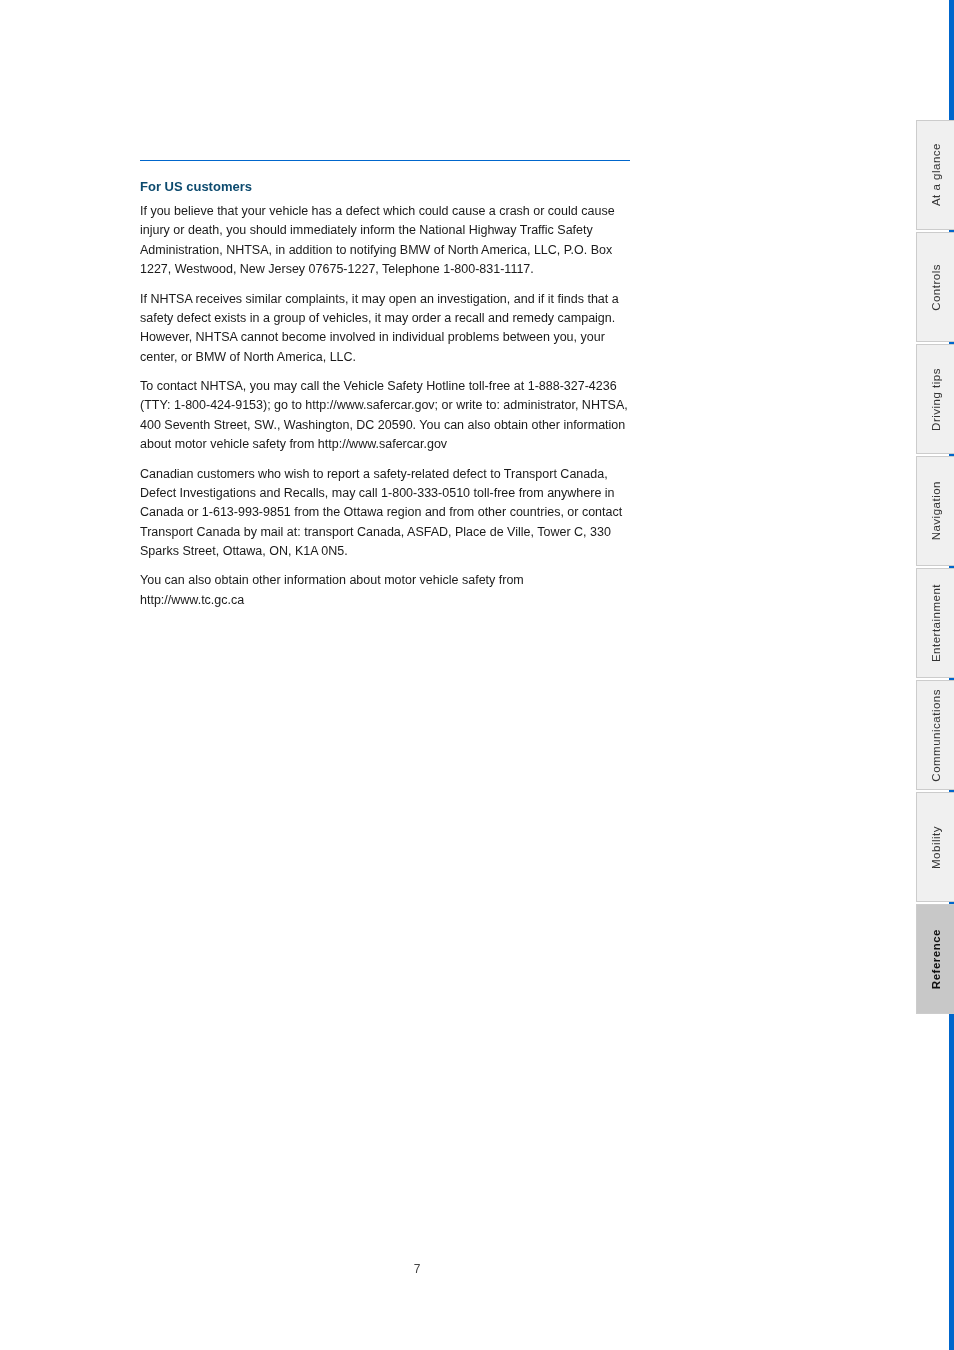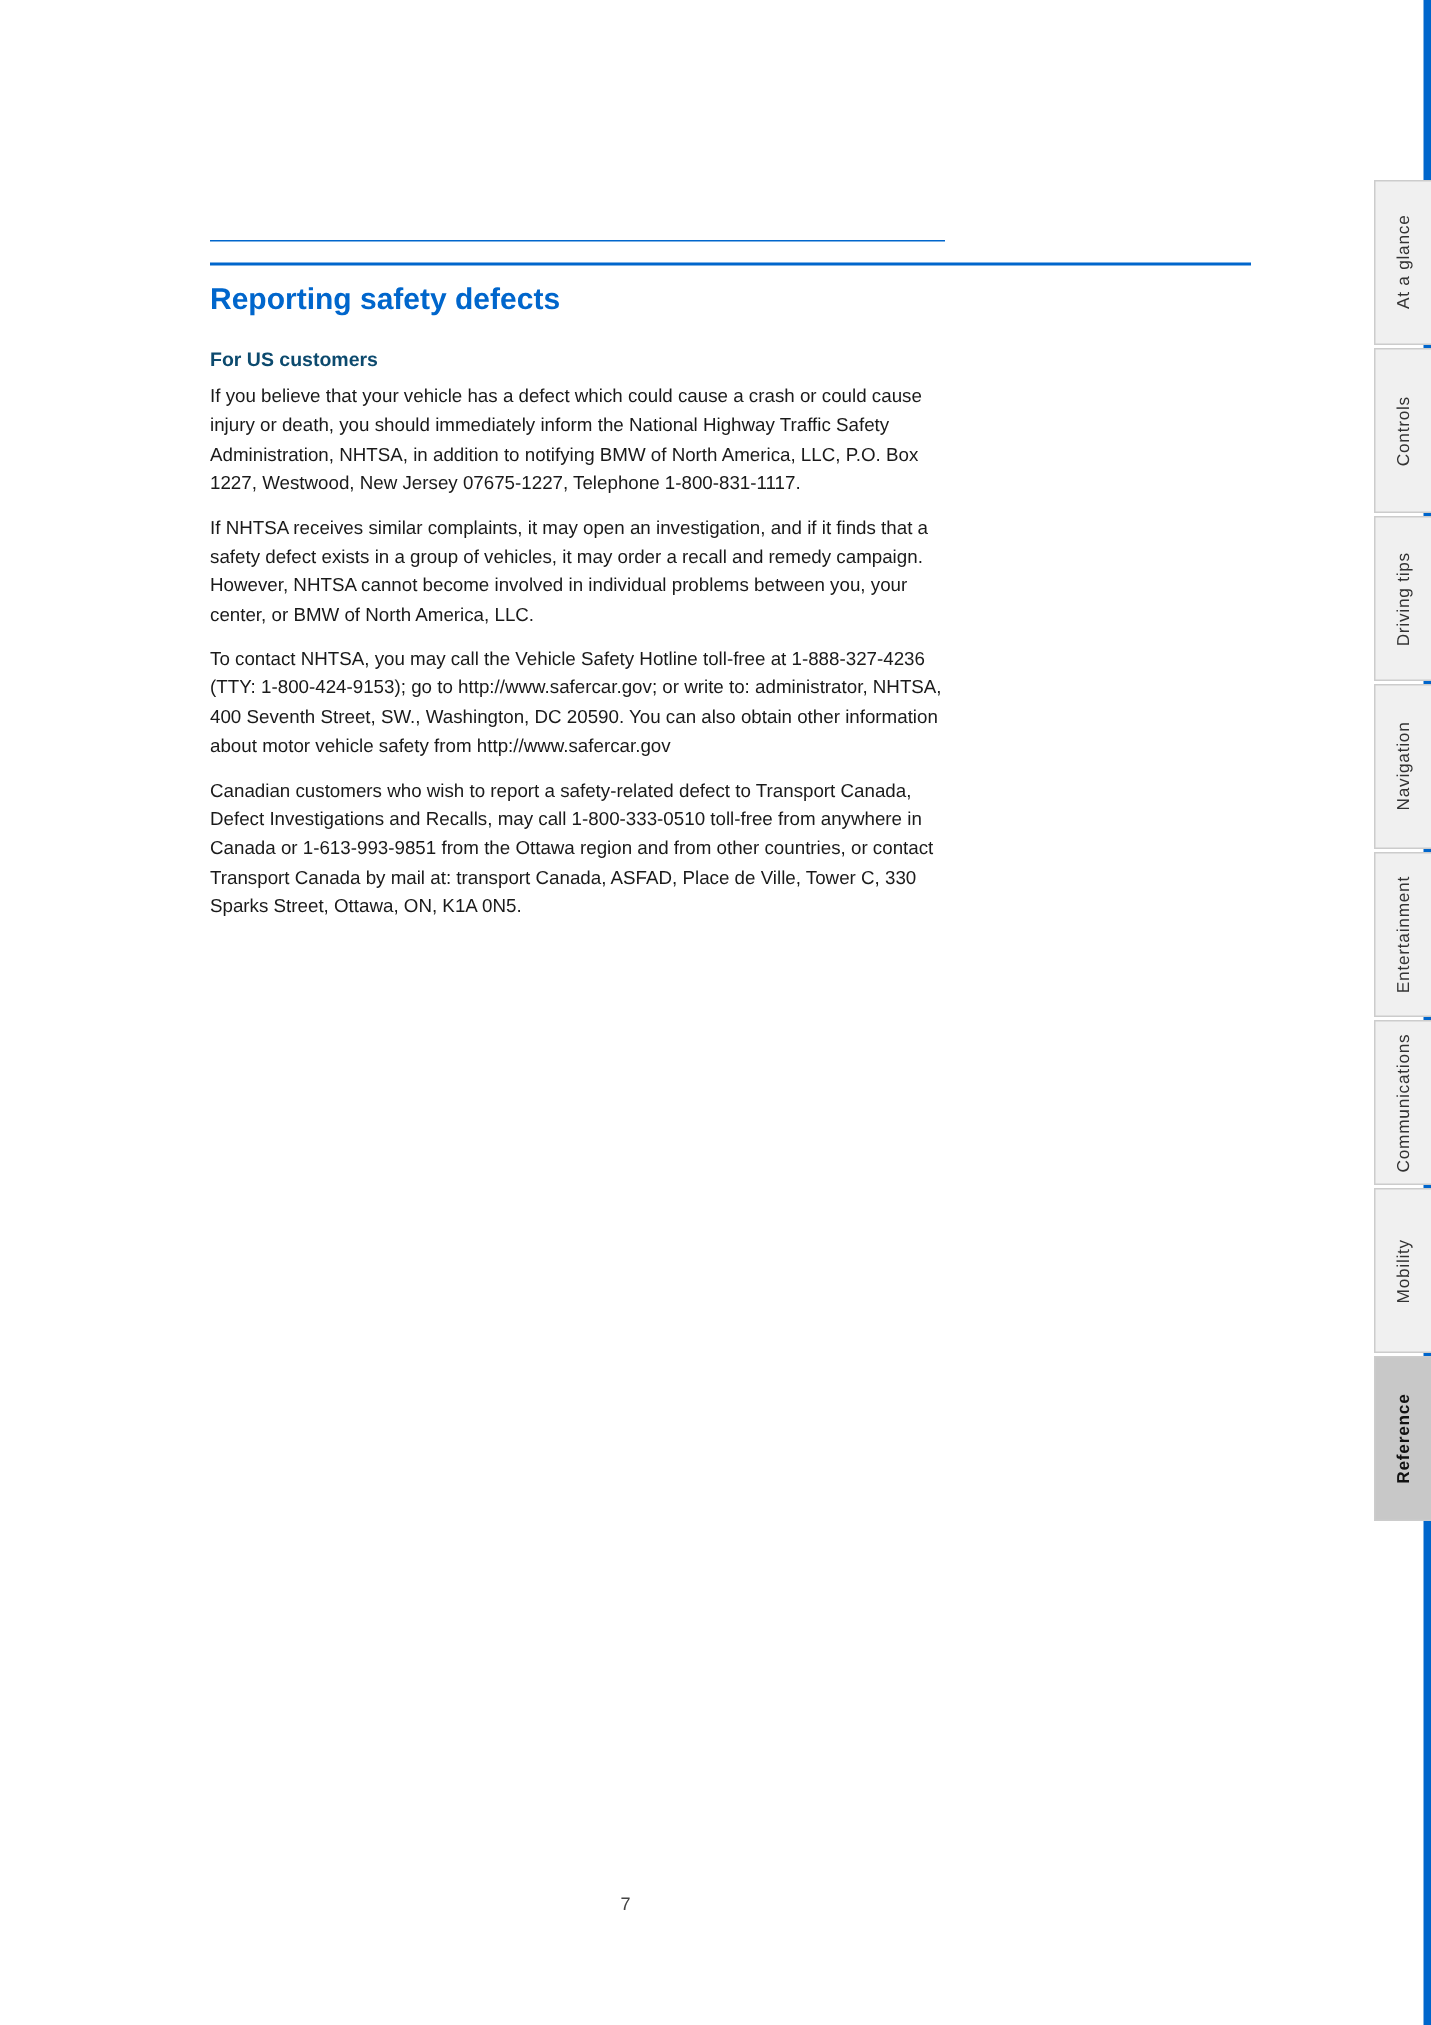--- a/index.html
+++ b/index.html
@@ -142,34 +142,34 @@
   </style>
 </head>
 <body>
 
 <div class="page-container">
 
   <div class="main-content">
 
     <hr class="divider-line">
 
-    <h1 class="section-title">Reporting safety defects</h1>
 
     <h2 class="subsection-title">For US customers</h2>
 
 
     <p class="body-text">If you believe that your vehicle has a defect which could cause a crash or could cause injury or death, you should immediately inform the National Highway Traffic Safety Administration, NHTSA, in addition to notifying BMW of North America, LLC, P.O. Box 1227, Westwood, New Jersey 07675-1227, Telephone 1-800-831-1117.</p>
 
     <p class="body-text">If NHTSA receives similar complaints, it may open an investigation, and if it finds that a safety defect exists in a group of vehicles, it may order a recall and remedy campaign. However, NHTSA cannot become involved in individual problems between you, your center, or BMW of North America, LLC.</p>
 
     <p class="body-text">To contact NHTSA, you may call the Vehicle Safety Hotline toll-free at 1-888-327-4236 (TTY: 1-800-424-9153); go to http://www.safercar.gov; or write to: administrator, NHTSA, 400 Seventh Street, SW., Washington, DC 20590. You can also obtain other information about motor vehicle safety from http://www.safercar.gov</p>
 
 
     <p class="body-text">Canadian customers who wish to report a safety-related defect to Transport Canada, Defect Investigations and Recalls, may call 1-800-333-0510 toll-free from anywhere in Canada or 1-613-993-9851 from the Ottawa region and from other countries, or contact Transport Canada by mail at: transport Canada, ASFAD, Place de Ville, Tower C, 330 Sparks Street, Ottawa, ON, K1A 0N5.</p>
 
+    <p class="body-text">You can also obtain other information about motor vehicle safety from http://www.tc.gc.ca</p>
 
     <div class="footer">
       <div class="footer-page-num">7</div>
     </div>
   </div>
 
   <div class="sidebar">
     <div class="sidebar-accent"></div>
     <div class="sidebar-tabs-wrapper">
 

